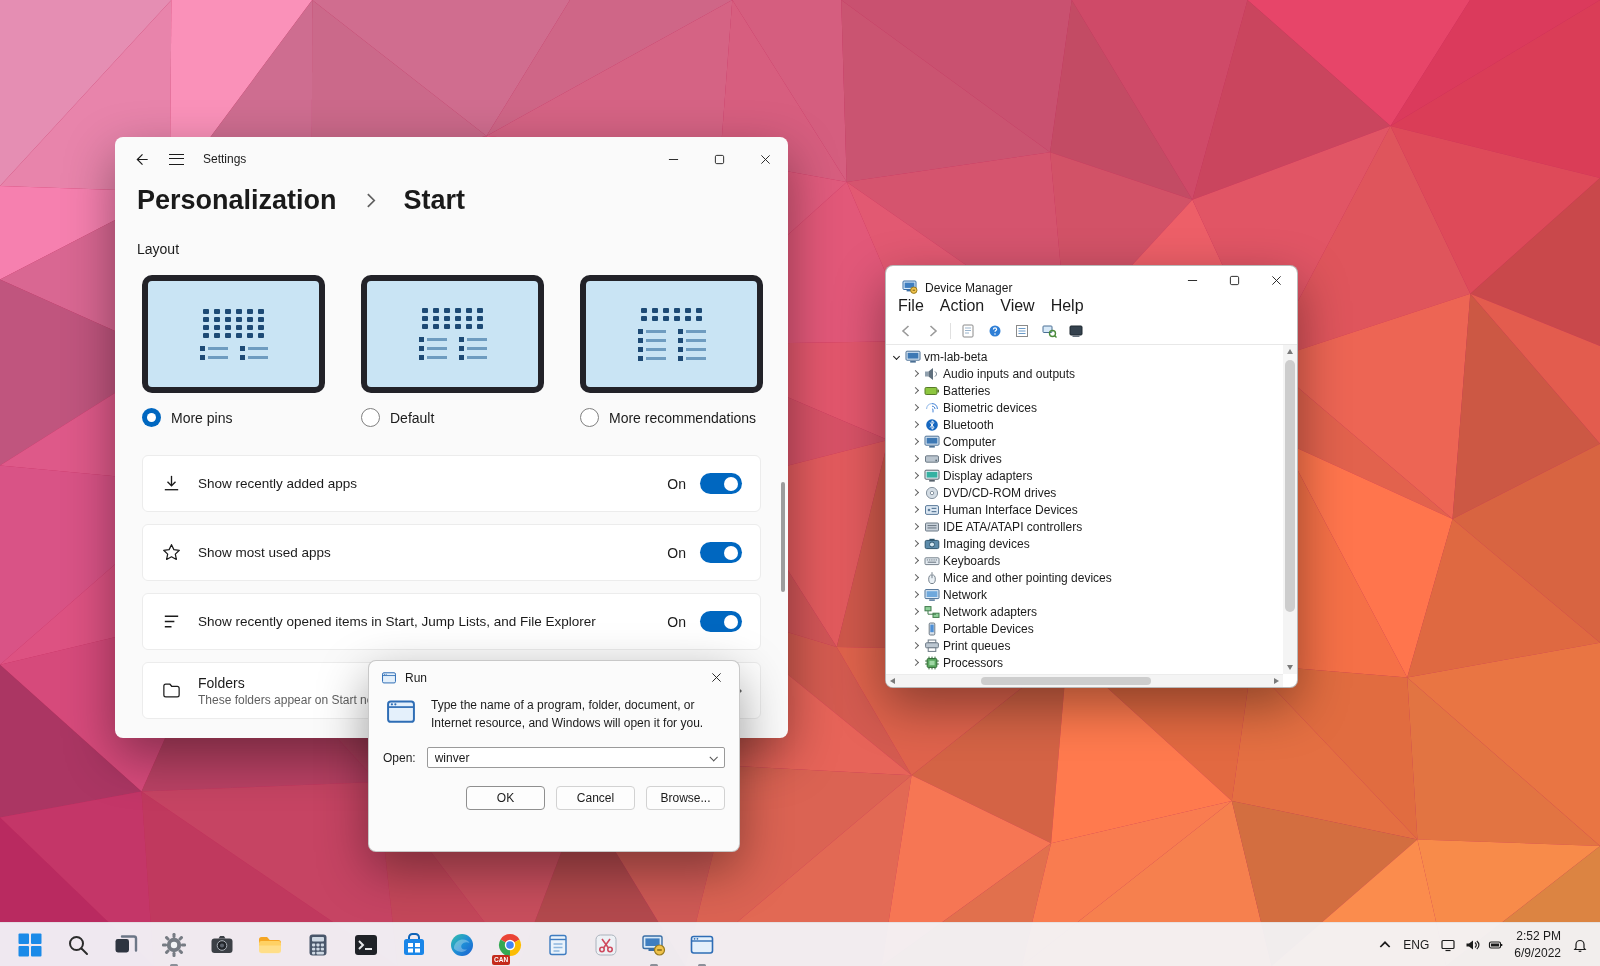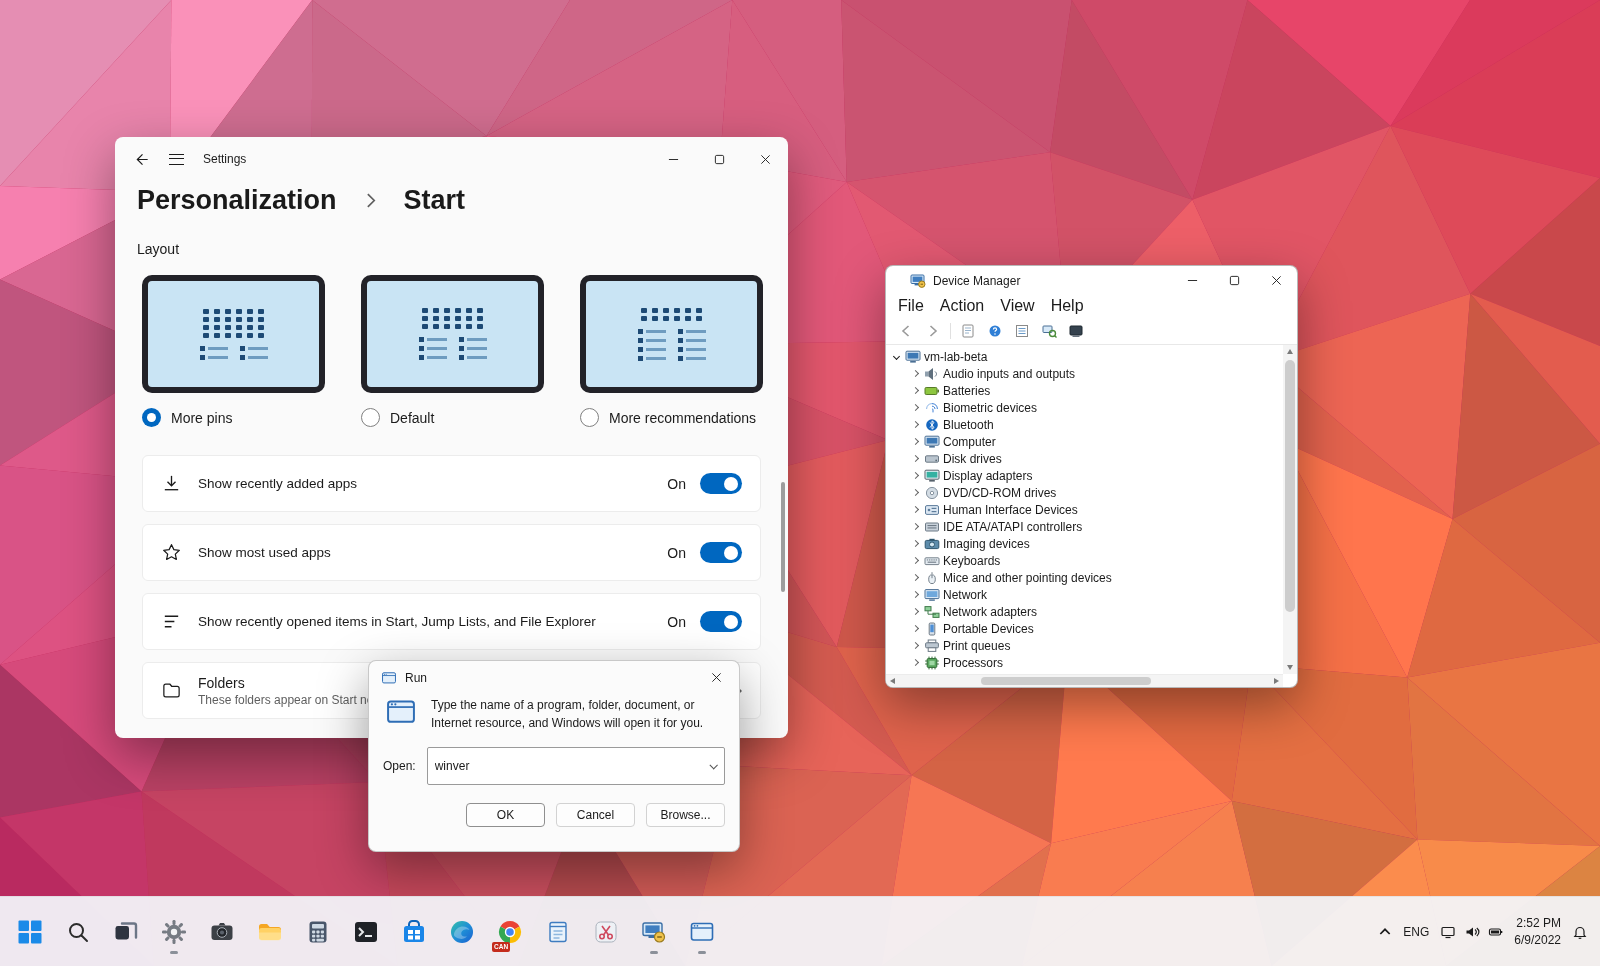--- a/index.html
+++ b/index.html
@@ -54,21 +54,21 @@
 
   .card.folders { margin:0 27px; }
   .fc-text { margin-left:16px; flex:1; display:flex; flex-direction:column; }
   .fc-title { font-size:14px; }
   .fc-desc { font-size:12px; color:#5f5f5f; margin-top:2px; white-space:nowrap; overflow:hidden; }
   .chev-r-svg { width:8px; height:14px; flex:none; }
   .s-scrollthumb { position:absolute; right:3px; top:345px; width:4px; height:110px; background:#9d9d9d; border-radius:2px; }
 
   
   .dm { left:885px; top:265px; width:413px; height:423px; background:#fff; z-index:10; display:flex; flex-direction:column; font-size:12px; color:#1b1b1b; border:1px solid rgba(0,0,0,.28); overflow:hidden; }
-  .dm-titlebar { height:29px; display:flex; align-items:center; padding-left:24px; flex:none; }
+  .dm-titlebar { height:29px; display:flex; align-items:flex-end; padding-left:16px; flex:none; }
   .dm-app-icon { width:16px; height:16px; }
   .dm-app-icon svg { width:100%; height:100%; }
   .dm-title { margin-left:7px; font-size:12px; }
   .dm .win-controls .wc { width:42px; }
   .dm-menubar { height:22px; display:flex; align-items:center; padding-left:4px; flex:none; }
   .menu-item { padding:2px 8px; font-size:16px; cursor:pointer; }
   .dm-toolbar { height:28px; display:flex; align-items:center; gap:7px; padding-left:10px; border-bottom:1px solid #e8e8e8; flex:none; }
   .tool { width:20px; height:20px; border:none; background:transparent; display:flex; align-items:center; justify-content:center; cursor:pointer; }
   .tool svg { width:16px; height:16px; }
   .tool-sep { width:1px; height:16px; background:#e0e0e0; }
@@ -107,30 +107,30 @@
   .run-title { margin-left:8px; font-size:12px; }
   .run-close { margin-left:auto; width:45px; height:100%; border:none; background:transparent; display:flex; align-items:center; justify-content:center; cursor:pointer; }
   .run-close svg { width:11px; height:11px; }
   .run-body { padding:2px 14px 0; }
   .run-msg-row { display:flex; gap:12px; align-items:flex-start; }
   .run-big-icon { width:36px; height:32px; flex:none; }
   .run-big-icon svg { width:100%; height:100%; }
   .run-msg { font-size:12px; line-height:1.5; }
   .run-open-row { display:flex; align-items:center; margin-top:15px; gap:11px; }
   .run-open-label { font-size:12px; }
-  .combo { flex:1; height:38px; background:#fff; border:1px solid #9a9a9a; border-radius:2px; display:flex; align-items:center; padding-left:7px; }
+  .combo { flex:1; height:21px; background:#fff; border:1px solid #9a9a9a; border-radius:2px; display:flex; align-items:center; padding-left:7px; }
   .combo-input { border:none; outline:none; background:transparent; flex:1; font-size:12px; font-family:"Liberation Sans",sans-serif; color:#1b1b1b; }
   .combo-chev { width:22px; height:100%; display:flex; align-items:center; justify-content:center; cursor:pointer; }
   .combo-chev::before { content:""; width:5px; height:5px; border-right:1.2px solid #555; border-bottom:1.2px solid #555; transform:rotate(45deg) translateY(-1px); }
   .run-buttons { display:flex; justify-content:flex-end; gap:11px; padding:18px 14px 0; }
   .btn { width:79px; height:24px; background:#fdfdfd; border:1px solid #d2d2d2; border-radius:4px; font-size:12px; color:#1b1b1b; font-family:"Liberation Sans",sans-serif; cursor:pointer; }
   .btn.default { border-color:#8f8f8f; }
 
   
-  .taskbar { position:absolute; left:0; right:0; bottom:0; height:70px; background:rgba(243,246,251,.93); border-top:1px solid rgba(0,0,0,.05); display:flex; align-items:center; z-index:30; }
+  .taskbar { position:absolute; left:0; right:0; bottom:0; height:44px; background:rgba(243,246,251,.93); border-top:1px solid rgba(0,0,0,.05); display:flex; align-items:center; z-index:30; }
   .tb-icons { display:flex; align-items:center; gap:4px; padding-left:8px; }
   .tb-icon { width:44px; height:48px; border:none; background:transparent; border-radius:6px; display:flex; align-items:center; justify-content:center; position:relative; cursor:pointer; }
   .tb-icon .glyph { width:26px; height:26px; display:inline-block; }
   .tb-icon .glyph svg { width:100%; height:100%; }
   .tb-icon.active::after { content:""; position:absolute; bottom:2px; left:50%; transform:translateX(-50%); width:8px; height:3px; border-radius:2px; background:#8b9099; }
   .badge { position:absolute; bottom:4px; left:4px; background:#c42b1c; color:#fff; font-size:6.5px; font-weight:bold; padding:1px 2px; border-radius:2px; line-height:1.2; }
   .tray { margin-left:auto; display:flex; align-items:center; gap:10px; padding-right:12px; }
   .tray-ic { width:17px; height:17px; display:inline-flex; align-items:center; justify-content:center; cursor:pointer; }
   .tray-ic svg { width:16px; height:16px; }
   .tray-lang { font-size:12px; color:#1b1b1b; cursor:pointer; }

